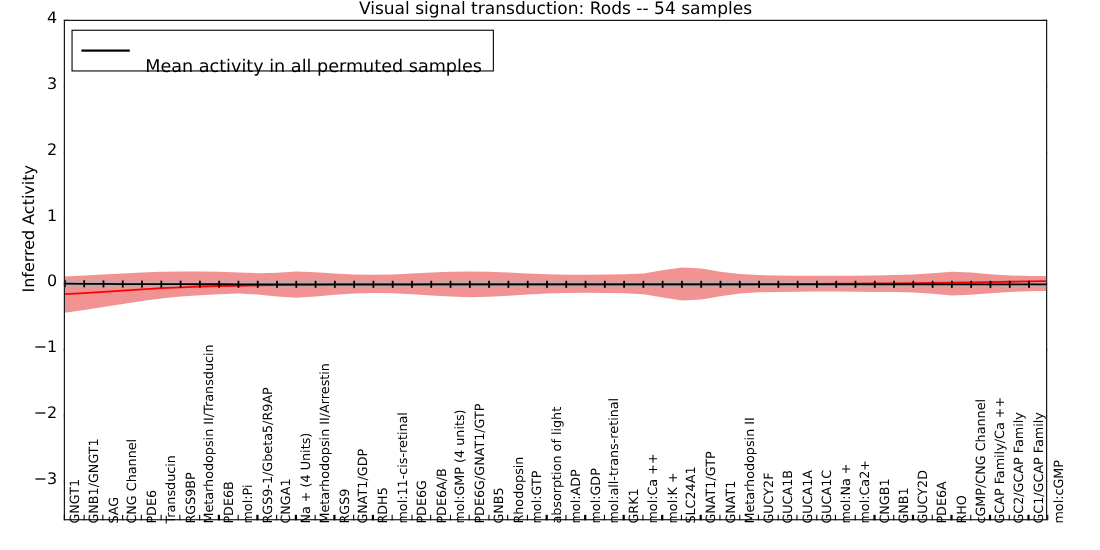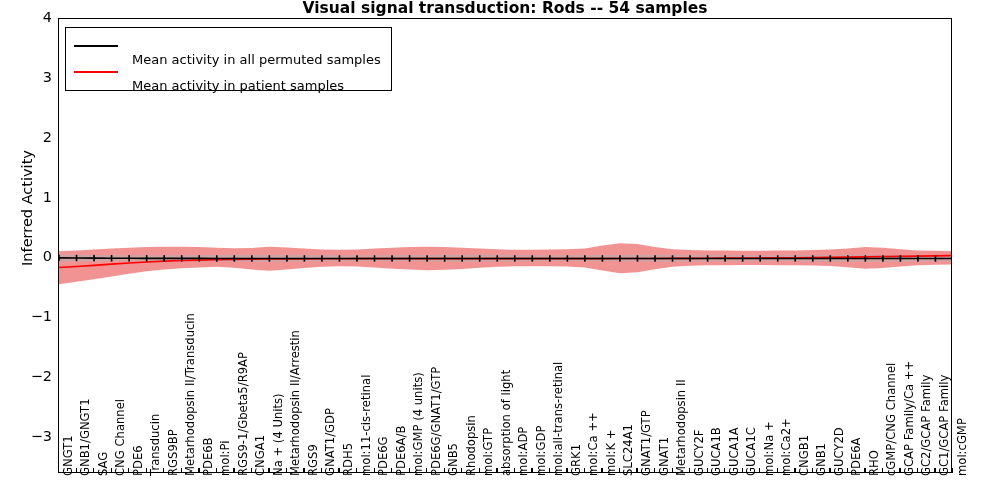--- a/index.html
+++ b/index.html
@@ -20,21 +20,20 @@
   
   #chart-title {
     position: absolute;
     left: 58px; top: -1px;
     width: 894px;
     text-align: center;
     font-size: 15.5px;
     color: #000;
     line-height: 18px;
     white-space: nowrap;
-    font-weight: bold;
   }
   
   #plot-area {
     position: absolute;
     left: 58px; top: 18px;
     width: 894px; height: 455px;
     border: 1.3px solid #000;
     box-sizing: border-box;
     background: #fff;
     overflow: hidden;
@@ -108,21 +107,21 @@
     display: flex;
     align-items: center;
     height: 26px;
   }
   .legend-swatch {
     width: 44px; height: 2px;
     margin-right: 14px;
     flex: 0 0 auto;
   }
   .legend-text {
-    font-size: 13px;
+    font-size: 16px;
     color: #000;
     white-space: nowrap;
     margin-top: 27px;
   }
 </style>
 </head>
 <body>
 
 <div id="figure">
 
@@ -326,19 +325,15 @@
       <div class="xtick-mark" style="left: 952px;"></div>
       <div class="xtick-label" style="left: 956.5px;">mol:cGMP</div>
     </div>
 
 
   <div id="legend">
     <div class="legend-row">
       <span class="legend-swatch" style="background:#000000"></span>
       <span class="legend-text">Mean activity in all permuted samples</span>
     </div>
-    <div class="legend-row">
-      <span class="legend-swatch" style="background:#ff0000"></span>
-      <span class="legend-text">Mean activity in patient samples</span>
-    </div>
   </div>
 
 </div>
 
 </body></html>

